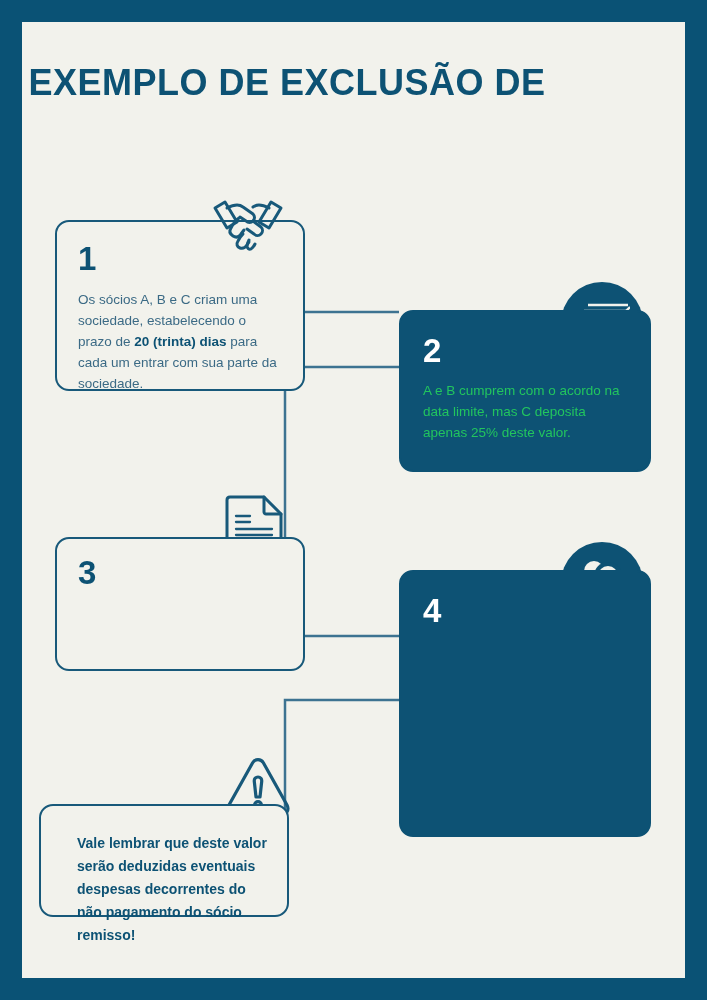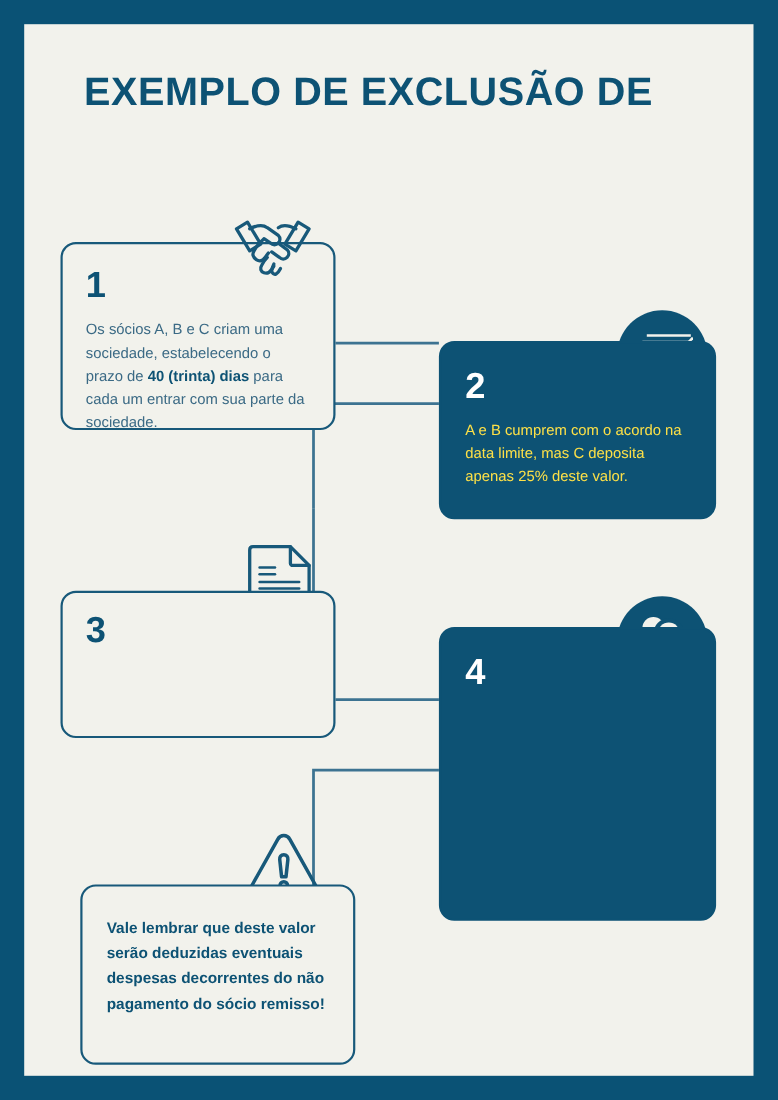--- a/index.html
+++ b/index.html
@@ -36,21 +36,20 @@
     top: 40px;
     width: 530px;
     text-align: center;
     color: #0d5274;
     font-size: 36px;
     line-height: 41px;
     font-weight: bold;
     letter-spacing: 0.5px;
     text-transform: uppercase;
     font-family: "Liberation Sans", sans-serif;
-    margin-left: 48px;
   }
   #title .ln { display: block; }
 
   
   #connectors {
     position: absolute;
     left: 0; top: 0;
     width: 663px; height: 956px;
     pointer-events: none;
   }
@@ -79,21 +78,21 @@
   }
   .card.light .num { color: #0d5274; }
   .card.dark  .num { color: #ffffff; }
 
   .card .body {
     font-size: 13.5px;
     line-height: 21px;
     font-family: "Liberation Sans", sans-serif;
   }
   .card.light .body { color: #3b6a85; }
-  .card.dark  .body { color: #fde047; }
+  .card.dark  .body { color: #22c55e; }
   .card .body b { font-weight: bold; }
   .card.light .body b { color: #0d5274; }
 
   .card.note .body {
     color: #0d5274;
     font-weight: bold;
     font-size: 14px;
     line-height: 23px;
   }
 
@@ -103,21 +102,21 @@
 
   #card2 { left: 377px; top: 288px; width: 252px; height: 162px; padding: 22px 20px 0 22px; }
   #card2 .num { margin-bottom: 13px; }
 
   #card3 { left: 33px;  top: 515px; width: 250px; height: 134px; padding: 17px 18px 0 21px; }
   #card3 .num { margin-bottom: 6px; }
 
   #card4 { left: 377px; top: 548px; width: 252px; height: 267px; padding: 22px 20px 0 22px; }
   #card4 .num { margin-bottom: 12px; }
 
-  #card5 { left: 51px;  top: 782px; width: 250px; height: 164px; padding: 26px 18px 0 22px; }
+  #card5 { left: 17px;  top: 782px; width: 250px; height: 113px; padding: 26px 18px 0 36px; }
   .icon-badge {
     position: absolute;
     width: 82px; height: 82px;
     border-radius: 41px;
     background: #0d5274;
     display: flex;
     align-items: center;
     justify-content: center;
   }
   .icon-plain {
@@ -153,21 +152,21 @@
 
         <path d="M 283 614 L 377 614"></path>
 
         <path d="M 377 678 L 263 678 L 263 790"></path>
       </g>
     </svg>
 
     <div class="card light" id="card1">
       <div class="num">1</div>
       <div class="body">
-        <span>Os sócios A, B e C criam uma sociedade, estabelecendo o prazo de </span><b>40 (trinta) dias</b><span> para cada um entrar com sua parte da sociedade.</span>
+        <span>Os sócios A, B e C criam uma sociedade, estabelecendo o prazo de </span><b>20 (trinta) dias</b><span> para cada um entrar com sua parte da sociedade.</span>
       </div>
     </div>
 
     <div class="icon-plain" id="icon1">
       <svg width="78" height="60" viewBox="0 0 78 60">
         <g fill="none" stroke="#18597a" stroke-width="3" stroke-linejoin="round" stroke-linecap="round">
           <path d="M 6 14 L 16 8 L 28 28 L 18 34 Z"></path>
           <path d="M 72 14 L 62 8 L 50 28 L 60 34 Z"></path>
           <path d="M 18 14 C 24 11 30 10 34 13 L 44 20 C 46 22 46 25 44 27 C 42 29 39 29 37 27 L 31 23"></path>
           <path d="M 60 14 C 54 11 48 10 44 13"></path>

